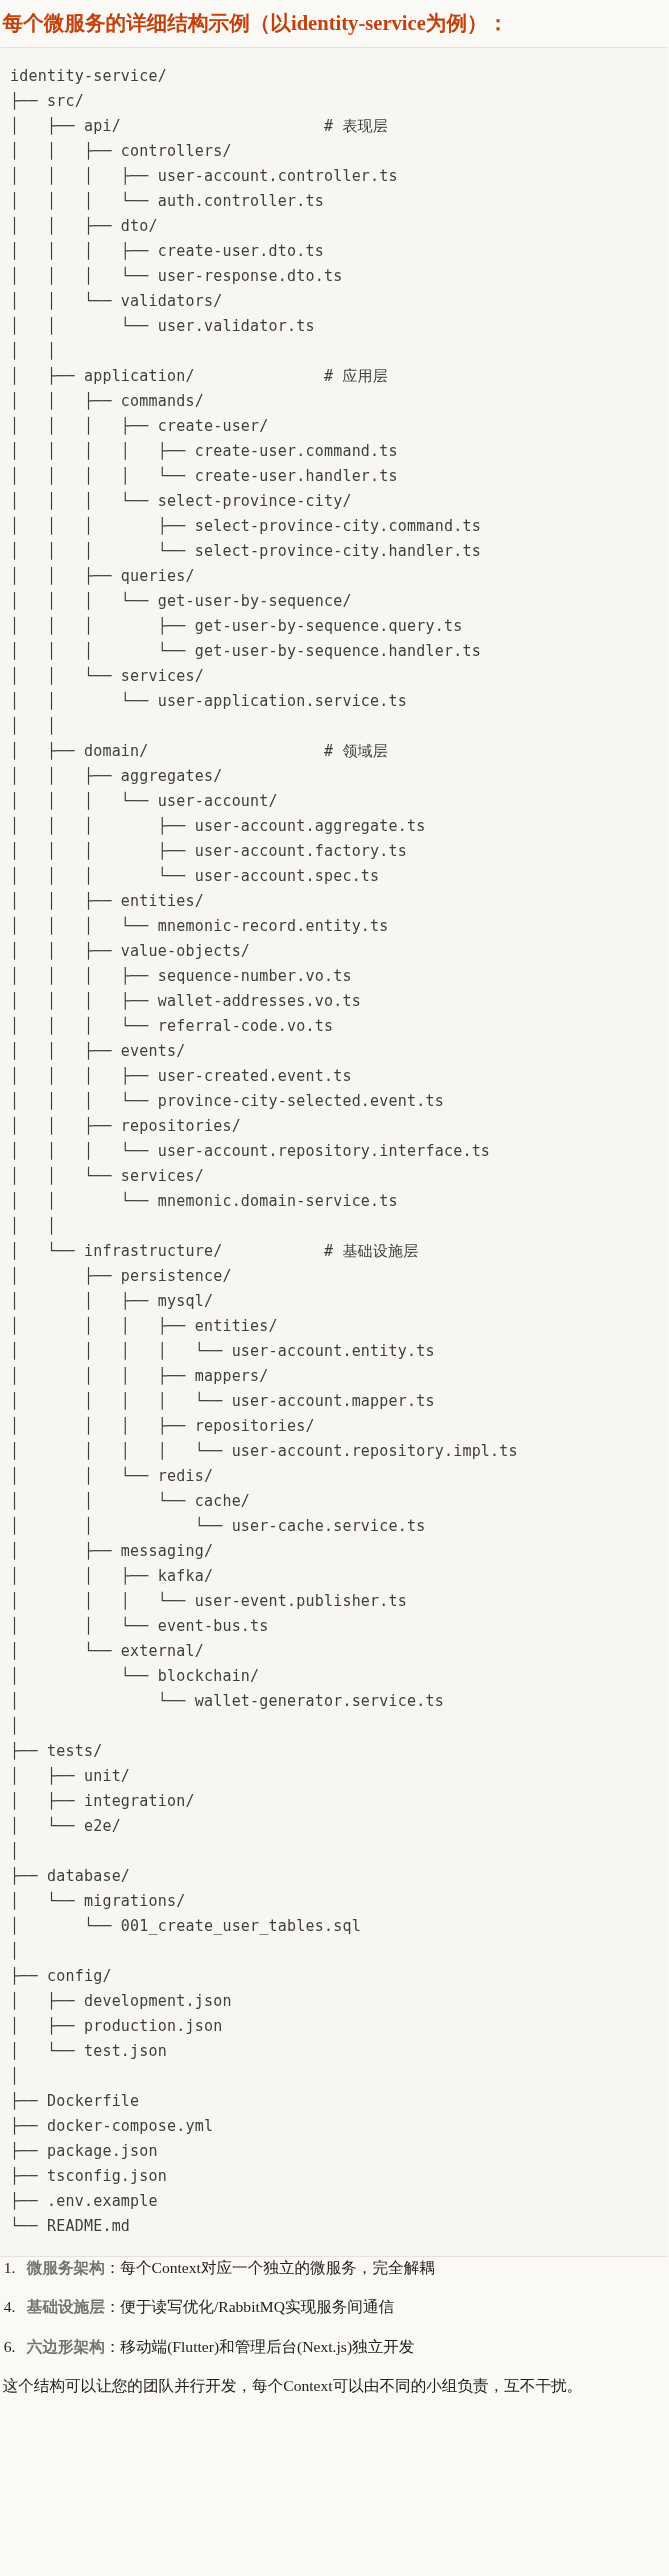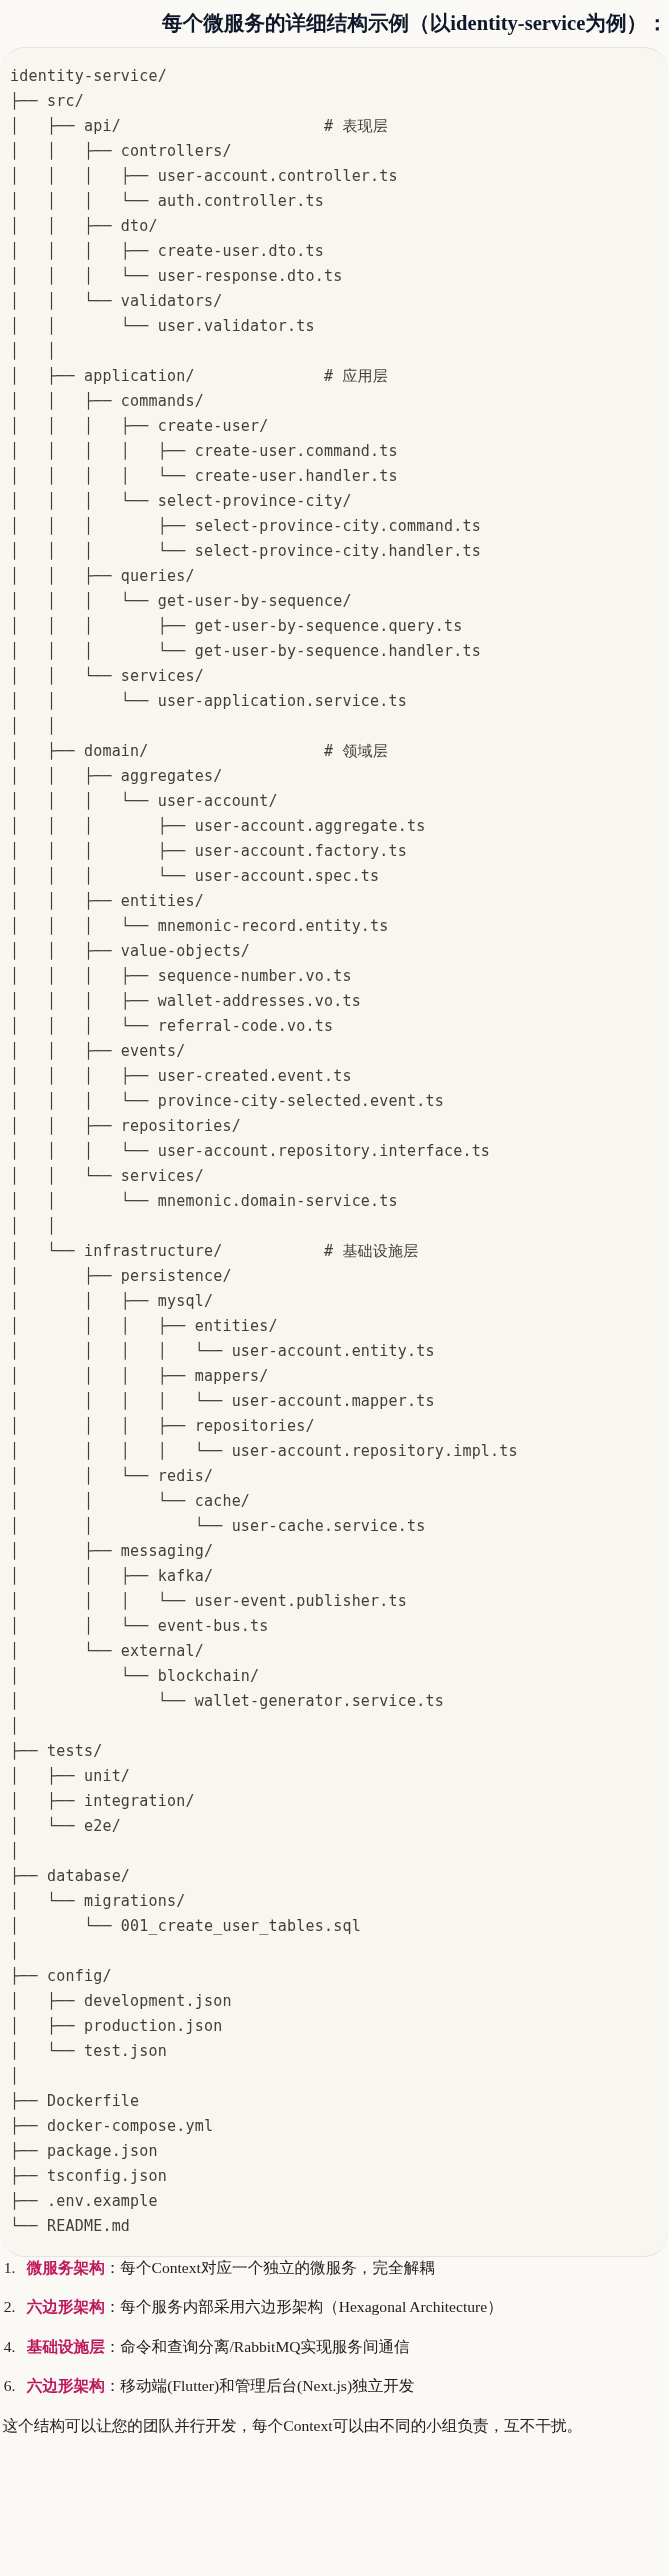--- a/index.html
+++ b/index.html
@@ -7,45 +7,44 @@
     width:669px; min-height:2576px;
     background:#FAF9F5;
     color:#1E1C18;
     font-family:"Liberation Serif", serif;
     overflow:hidden;
     box-sizing:border-box;
   }
   .doc { padding:0 1.3px; }
   h1.doc-title, h2.notes-title {
     font-size:20.6px; line-height:26px; font-weight:bold;
-    color:#0f172a; margin:10px 0 0; padding-left:1.3px;text-align:right;
+    color:#c2410c; margin:10px 0 0; padding-left:1.3px;
   }
   .code-block {
     margin-top:10.6px;
     background:#F7F6F1;
     border-top:0.6px solid #E5E3DC;
     border-bottom:0.6px solid #E5E3DC;
     padding:16.3px 8.8px 17px;
-    border-radius:24px;
   }
   pre.file-tree {
     margin:0;
     font-family:"DejaVu Sans Mono", monospace;
     font-size:15px; line-height:25px;
     letter-spacing:0.2px;
     color:#413F3A;
     white-space:pre;
   }
   h2.notes-title { margin:24px 0 15.6px; }
   .note {
     font-size:15.6px; line-height:22px;
     margin:0 0 17.5px; padding-left:2.5px; color:#23211C;
   }
   .note .num { display:inline-block; width:23px; }
-  .note .term { font-weight:bold; color:#be185d; }
+  .note .term { font-weight:bold; color:#737373; }
   .closing {
     font-size:15.6px; line-height:22.5px;
     margin:17.5px 0 0; padding-left:1.3px; color:#23211C;
   }
 </style>
 </head>
 <body>
 
 <div class="doc">
 
@@ -137,24 +136,23 @@
 ├── docker-compose.yml
 ├── package.json
 ├── tsconfig.json
 ├── .env.example
 └── README.md</pre>
   </div>
 
 
   <div class="note"><span class="num">1.</span><span class="term">微服务架构</span><span class="desc">：每个Context对应一个独立的微服务，完全解耦</span></div>
 
-  <div class="note"><span class="num">2.</span><span class="term">六边形架构</span><span class="desc">：每个服务内部采用六边形架构（Hexagonal Architecture）</span></div>
 
 
-  <div class="note"><span class="num">4.</span><span class="term">基础设施层</span><span class="desc">：命令和查询分离/RabbitMQ实现服务间通信</span></div>
+  <div class="note"><span class="num">4.</span><span class="term">基础设施层</span><span class="desc">：便于读写优化/RabbitMQ实现服务间通信</span></div>
 
 
   <div class="note"><span class="num">6.</span><span class="term">六边形架构</span><span class="desc">：移动端(Flutter)和管理后台(Next.js)独立开发</span></div>
 
   <p class="closing">这个结构可以让您的团队并行开发，每个Context可以由不同的小组负责，互不干扰。</p>
 
 </div>
 
 
 </body></html>

